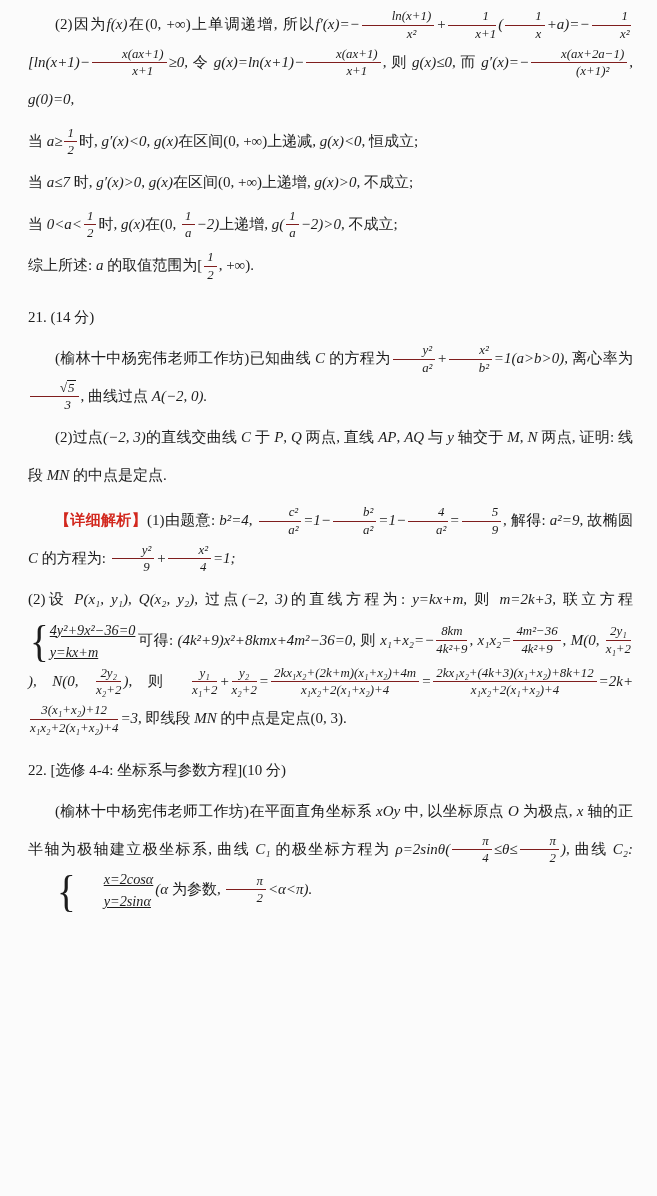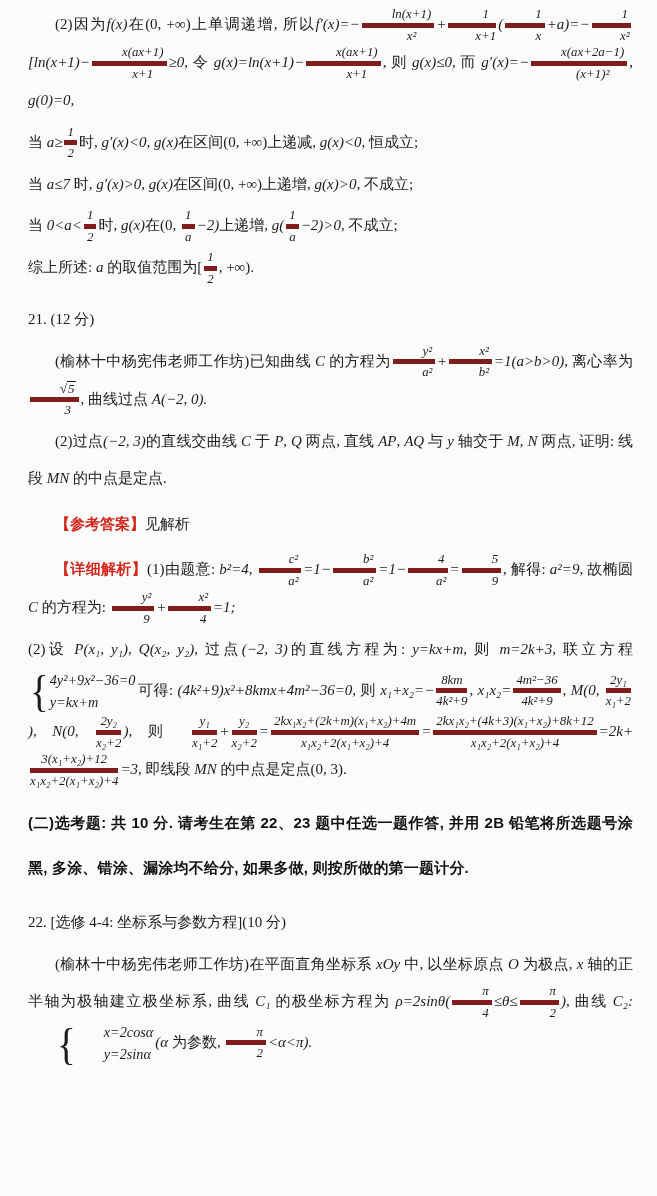--- a/index.html
+++ b/index.html
@@ -46,21 +46,21 @@
     display:inline-block;
     vertical-align:middle;
     text-align:center;
     font-size:0.86em;
     line-height:1.2;
     margin:0 2px;
     font-style:italic;
   }
   .frac .num{
     display:block;
-    border-bottom:5px solid #7f1d1d;
+    border-bottom:1px solid #7f1d1d;
     padding:0 3px 0 3px;
   }
   .frac .den{
     display:block;
     padding-top:1px;
   }
   .sqrt{white-space:nowrap;font-style:italic;}
   .sqrt .rad{font-style:normal;}
   .sqrt .sqrt-body{
     border-top:1px solid #1a1a1a;
@@ -80,45 +80,44 @@
     font-weight:200;
     transform:scaleY(1.12);
     margin-right:1px;
   }
   .cases .rows{
     display:inline-flex;
     flex-direction:column;
     text-align:left;
     line-height:1.55;
     font-size:0.95em;
+    text-decoration:underline;
   }
 </style>
 </head>
 <body>
 
 <div class="page">
   <div class="doc">
       <div class="para indent"><span class="text">(2)因为</span><span class="math">f(x)</span><span class="text">在(0, +∞)上单调递增, 所以</span><span class="math">f′(x)=−</span><span class="frac"><span class="num">ln(x+1)</span><span class="den">x²</span></span><span class="math">+</span><span class="frac"><span class="num">1</span><span class="den">x+1</span></span><span class="math">(</span><span class="frac"><span class="num">1</span><span class="den">x</span></span><span class="math">+a)=−</span><span class="frac"><span class="num">1</span><span class="den">x²</span></span><span class="math">[ln(x+1)−</span><span class="frac"><span class="num">x(ax+1)</span><span class="den">x+1</span></span><span class="math">≥0</span><span class="text">, 令 </span><span class="math">g(x)=ln(x+1)−</span><span class="frac"><span class="num">x(ax+1)</span><span class="den">x+1</span></span><span class="text">, 则 </span><span class="math">g(x)≤0</span><span class="text">, 而 </span><span class="math">g′(x)=−</span><span class="frac"><span class="num">x(ax+2a−1)</span><span class="den">(x+1)²</span></span><span class="text">, </span><span class="math">g(0)=0,</span></div>
       <div class="para"><span class="text">当 </span><span class="math">a≥</span><span class="frac"><span class="num">1</span><span class="den">2</span></span><span class="text">时, </span><span class="math">g′(x)&lt;0</span><span class="text">, </span><span class="math">g(x)</span><span class="text">在区间(0, +∞)上递减, </span><span class="math">g(x)&lt;0</span><span class="text">, 恒成立;</span></div>
       <div class="para"><span class="text">当 </span><span class="math">a≤7</span><span class="text"> 时, </span><span class="math">g′(x)&gt;0</span><span class="text">, </span><span class="math">g(x)</span><span class="text">在区间(0, +∞)上递增, </span><span class="math">g(x)&gt;0</span><span class="text">, 不成立;</span></div>
       <div class="para"><span class="text">当 </span><span class="math">0&lt;a&lt;</span><span class="frac"><span class="num">1</span><span class="den">2</span></span><span class="text">时, </span><span class="math">g(x)</span><span class="text">在(0, </span><span class="frac"><span class="num">1</span><span class="den">a</span></span><span class="math">−2)</span><span class="text">上递增, </span><span class="math">g(</span><span class="frac"><span class="num">1</span><span class="den">a</span></span><span class="math">−2)&gt;0</span><span class="text">, 不成立;</span></div>
       <div class="para"><span class="text">综上所述: </span><span class="math">a</span><span class="text"> 的取值范围为[</span><span class="frac"><span class="num">1</span><span class="den">2</span></span><span class="text">, +∞).</span></div>
-      <div class="para heading"><span class="text">21. (12 分)</span></div>
+      <div class="para heading"><span class="text">21. (14 分)</span></div>
       <div class="para indent"><span class="text">(榆林十中杨宪伟老师工作坊)已知曲线 </span><span class="math">C</span><span class="text"> 的方程为</span><span class="frac"><span class="num">y²</span><span class="den">a²</span></span><span class="math">+</span><span class="frac"><span class="num">x²</span><span class="den">b²</span></span><span class="math">=1(a&gt;b&gt;0)</span><span class="text">, 离心率为</span><span class="frac"><span class="num"><span class="sqrt"><span class="rad">√</span><span class="sqrt-body">5</span></span></span><span class="den">3</span></span><span class="text">, 曲线过点 </span><span class="math">A(−2, 0).</span></div>
       <div class="para indent"><span class="text">(2)过点</span><span class="math">(−2, 3)</span><span class="text">的直线交曲线 </span><span class="math">C</span><span class="text"> 于 </span><span class="math">P</span><span class="text">, </span><span class="math">Q</span><span class="text"> 两点, 直线 </span><span class="math">AP</span><span class="text">, </span><span class="math">AQ</span><span class="text"> 与 </span><span class="math">y</span><span class="text"> 轴交于 </span><span class="math">M</span><span class="text">, </span><span class="math">N</span><span class="text"> 两点, 证明: 线段 </span><span class="math">MN</span><span class="text"> 的中点是定点.</span></div>
-      <div class="para indent gap-top"><span class="red">【参考答案】</span><span class="text">见解析</span></div>
       <div class="para indent gap-top"><span class="red">【详细解析】</span><span class="text">(1)由题意: </span><span class="math">b²=4</span><span class="text">, </span><span class="frac"><span class="num">c²</span><span class="den">a²</span></span><span class="math">=1−</span><span class="frac"><span class="num">b²</span><span class="den">a²</span></span><span class="math">=1−</span><span class="frac"><span class="num">4</span><span class="den">a²</span></span><span class="math">=</span><span class="frac"><span class="num">5</span><span class="den">9</span></span><span class="text">, 解得: </span><span class="math">a²=9</span><span class="text">, 故椭圆 </span><span class="math">C</span><span class="text"> 的方程为: </span><span class="frac"><span class="num">y²</span><span class="den">9</span></span><span class="math">+</span><span class="frac"><span class="num">x²</span><span class="den">4</span></span><span class="math">=1;</span></div>
       <div class="para"><span class="text">(2)设 </span><span class="math">P(x₁, y₁)</span><span class="text">, </span><span class="math">Q(x₂, y₂)</span><span class="text">, 过点</span><span class="math">(−2, 3)</span><span class="text">的直线方程为: </span><span class="math">y=kx+m</span><span class="text">, 则 </span><span class="math">m=2k+3</span><span class="text">, 联立方程</span><span class="cases">
           <span class="brace">{</span>
           <span class="rows">
             <span class="row">4y²+9x²−36=0</span>
             <span class="row">y=kx+m</span>
           </span>
         </span><span class="text">可得: </span><span class="math">(4k²+9)x²+8kmx+4m²−36=0</span><span class="text">, 则 </span><span class="math">x₁+x₂=−</span><span class="frac"><span class="num">8km</span><span class="den">4k²+9</span></span><span class="math">, x₁x₂=</span><span class="frac"><span class="num">4m²−36</span><span class="den">4k²+9</span></span><span class="text">, </span><span class="math">M(0, </span><span class="frac"><span class="num">2y₁</span><span class="den">x₁+2</span></span><span class="math">), N(0, </span><span class="frac"><span class="num">2y₂</span><span class="den">x₂+2</span></span><span class="math">)</span><span class="text">, 则 </span><span class="frac"><span class="num">y₁</span><span class="den">x₁+2</span></span><span class="math">+</span><span class="frac"><span class="num">y₂</span><span class="den">x₂+2</span></span><span class="math">=</span><span class="frac"><span class="num">2kx₁x₂+(2k+m)(x₁+x₂)+4m</span><span class="den">x₁x₂+2(x₁+x₂)+4</span></span><span class="math">=</span><span class="frac"><span class="num">2kx₁x₂+(4k+3)(x₁+x₂)+8k+12</span><span class="den">x₁x₂+2(x₁+x₂)+4</span></span><span class="math">=2k+</span><span class="frac"><span class="num">3(x₁+x₂)+12</span><span class="den">x₁x₂+2(x₁+x₂)+4</span></span><span class="math">=3</span><span class="text">, 即线段 </span><span class="math">MN</span><span class="text"> 的中点是定点(0, 3).</span></div>
-      <div class="para notice"><span class="bold">(二)选考题: 共 10 分. 请考生在第 22、23 题中任选一题作答, 并用 2B 铅笔将所选题号涂黑, 多涂、错涂、漏涂均不给分, 如果多做, 则按所做的第一题计分.</span></div>
       <div class="para heading"><span class="text">22. [选修 4-4: 坐标系与参数方程](10 分)</span></div>
       <div class="para indent"><span class="text">(榆林十中杨宪伟老师工作坊)在平面直角坐标系 </span><span class="math">xOy</span><span class="text"> 中, 以坐标原点 </span><span class="math">O</span><span class="text"> 为极点, </span><span class="math">x</span><span class="text"> 轴的正半轴为极轴建立极坐标系, 曲线 </span><span class="math">C₁</span><span class="text"> 的极坐标方程为 </span><span class="math">ρ=2sinθ(</span><span class="frac"><span class="num">π</span><span class="den">4</span></span><span class="math">≤θ≤</span><span class="frac"><span class="num">π</span><span class="den">2</span></span><span class="math">)</span><span class="text">, 曲线 </span><span class="math">C₂: </span><span class="cases">
           <span class="brace">{</span>
           <span class="rows">
             <span class="row">x=2cosα</span>
             <span class="row">y=2sinα</span>
           </span>
         </span><span class="math">(α</span><span class="text"> 为参数, </span><span class="frac"><span class="num">π</span><span class="den">2</span></span><span class="math">&lt;α&lt;π).</span></div>
       <div class="para indent gap-top"></div>
     </div>

